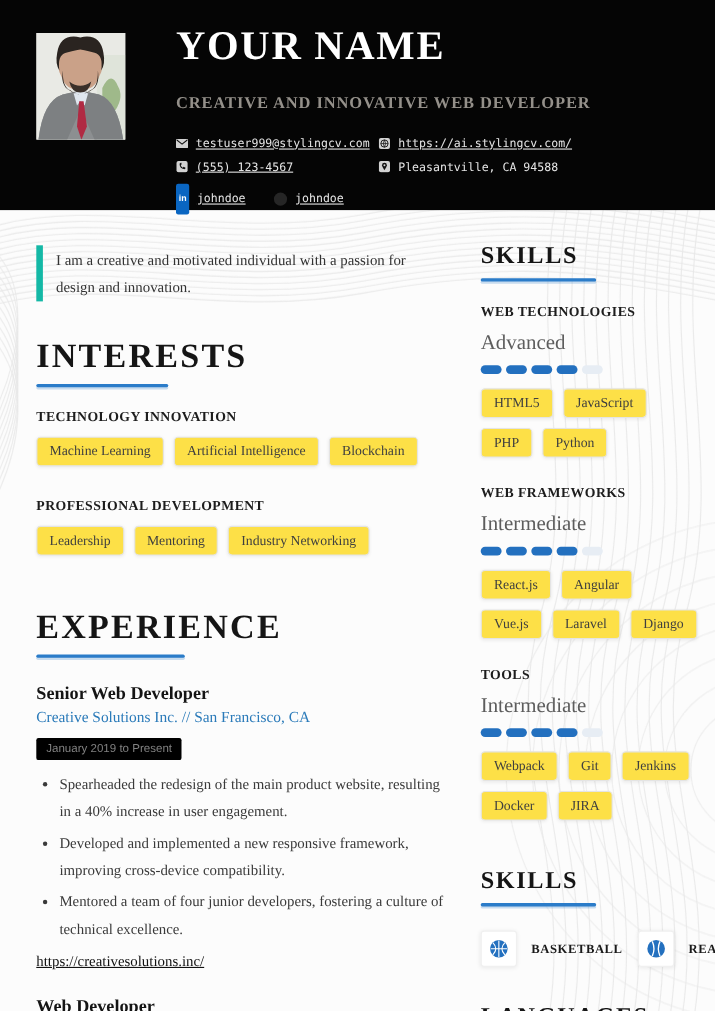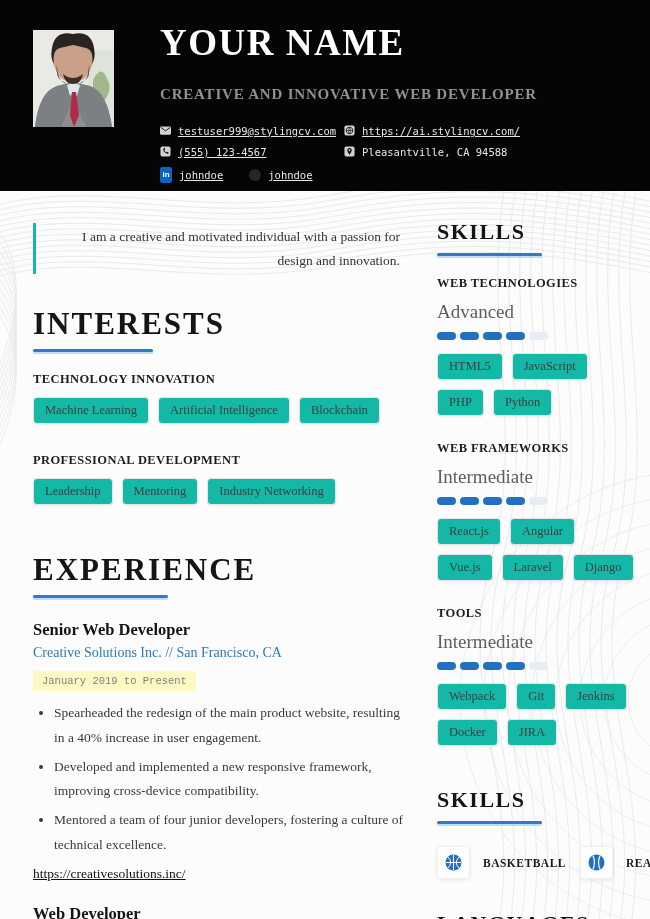--- a/index.html
+++ b/index.html
@@ -29,61 +29,61 @@
   }
   .contacts{
     margin-top:22px;display:grid;grid-template-columns:168px auto;
     grid-row-gap:9px;grid-column-gap:16px;
     font-family:"DejaVu Sans Mono","Liberation Mono",monospace;
     font-size:10.5px;color:#e6e6e6;
   }
   .contact-item{display:flex;align-items:center;gap:7px;white-space:nowrap;}
   .contact-item a{color:#e6e6e6;text-decoration:underline;}
   .ic{width:11px;height:11px;flex:0 0 auto;display:inline-block;}
-  .li-badge{width:12px;height:16px;background:#0a66c2;border-radius:2px;color:#fff;
+  .li-badge{width:12px;height:28px;background:#0a66c2;border-radius:2px;color:#fff;
     font-family:"Liberation Sans",sans-serif;font-size:8px;font-weight:700;
     display:inline-flex;align-items:center;justify-content:center;flex:0 0 auto;}
   .gh-badge{width:12px;height:12px;background:#262626;border-radius:50%;flex:0 0 auto;}
   .dual{display:flex;gap:26px;}
   
   .main{position:relative;z-index:1;display:flex;padding:30px 10px 0 33px;}
   .col-left{width:388px;flex:0 0 auto;}
   .col-right{width:206px;margin-left:16px;flex:0 0 auto;}
   
   .summary{
-    border-left:3px solid #14b8a6;padding:2px 0 2px 12px;margin:2px 0 34px 0;
-    font-size:13.5px;line-height:1.75;color:#333;width:352px;text-align:right;
+    border-left:6px solid #14b8a6;padding:2px 0 2px 12px;margin:2px 0 34px 0;
+    font-size:13.5px;line-height:1.75;color:#333;width:352px;
   }
   
   .sec-h{font-size:31px;font-weight:700;letter-spacing:2px;color:#151515;line-height:1;}
   .sec-h.small{font-size:22px;letter-spacing:1.5px;}
   .sec-underline{width:120px;height:3px;background:#2b7cc9;border-radius:2px;margin:10px 0 0 0;
     box-shadow:0 2px 0 rgba(43,124,201,.25);}
   .sec-underline.short{width:105px;}
   
   .sub-label{font-size:12.5px;font-weight:700;letter-spacing:.4px;color:#1d1d1d;margin:20px 0 10px 0;}
   
   .tags{display:flex;flex-wrap:wrap;}
   .tag{
-    background:#14b8a6;border:1px solid #e4e4e4;border-radius:4px;
+    background:#fde047;border:1px solid #e4e4e4;border-radius:4px;
     padding:5px 11px;font-size:12.5px;color:#3f3f3f;
     margin:0 9px 9px 0;box-shadow:0 1px 3px rgba(0,0,0,.06);white-space:nowrap;
   }
   
   .level-text{font-size:19px;color:#5d5d5d;margin:2px 0 9px 0;}
   .bar{display:flex;gap:4px;margin-bottom:13px;}
   .pill{width:19px;height:8px;border-radius:4px;background:#e7edf4;}
   .pill.filled{background:#2370bf;}
   
   .job{margin-top:22px;}
   .job-title{font-size:16.5px;font-weight:700;color:#141414;}
   .job-company{font-size:14px;color:#2a7ab9;margin-top:5px;}
   .job-dates{
-    display:inline-block;background:#fef9c3;color:#818181;border-radius:2px;
-    font-family:Liberation Mono, monospace;font-size:10.5px;
+    display:inline-block;background:#000000;color:#818181;border-radius:2px;
+    font-family:Liberation Sans, sans-serif;font-size:10.5px;
     padding:4px 9px;margin:10px 0 4px 0;
   }
   .bullets{margin:6px 16px 0 0;padding-left:21px;}
   .bullets li{font-size:13.5px;color:#3a3a3a;line-height:1.8;margin-bottom:5px;}
   .job-link{display:inline-block;font-size:13.5px;color:#111;text-decoration:underline;margin-top:4px;}
   
   .hobby-row{display:flex;align-items:center;gap:14px;margin-top:22px;}
   .hobby{display:flex;align-items:center;gap:13px;}
   .hobby-card{
     width:31px;height:31px;background:#fff;border-radius:3px;border:1px solid #f0f0f0;

